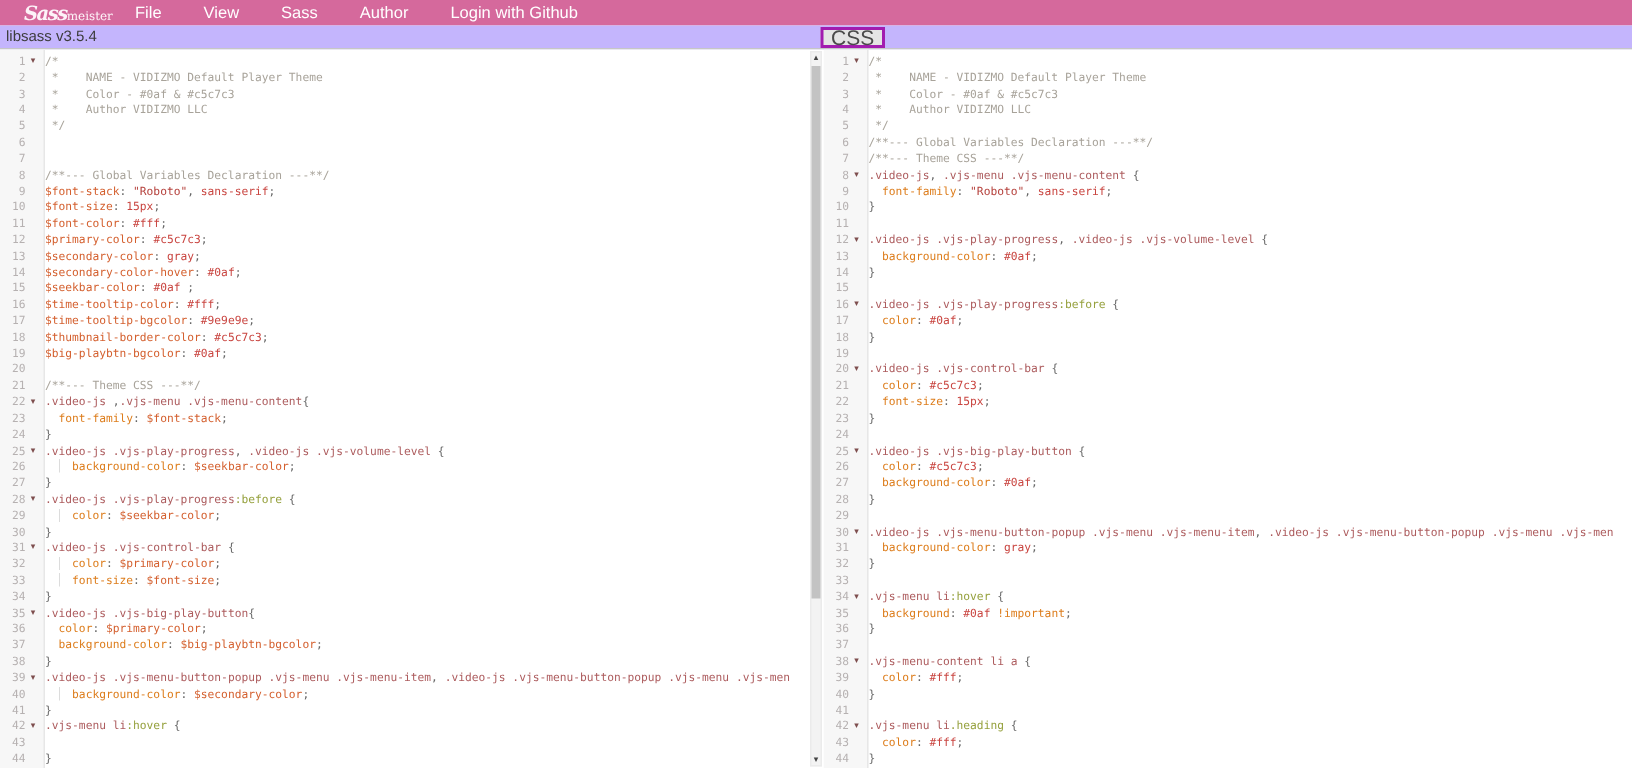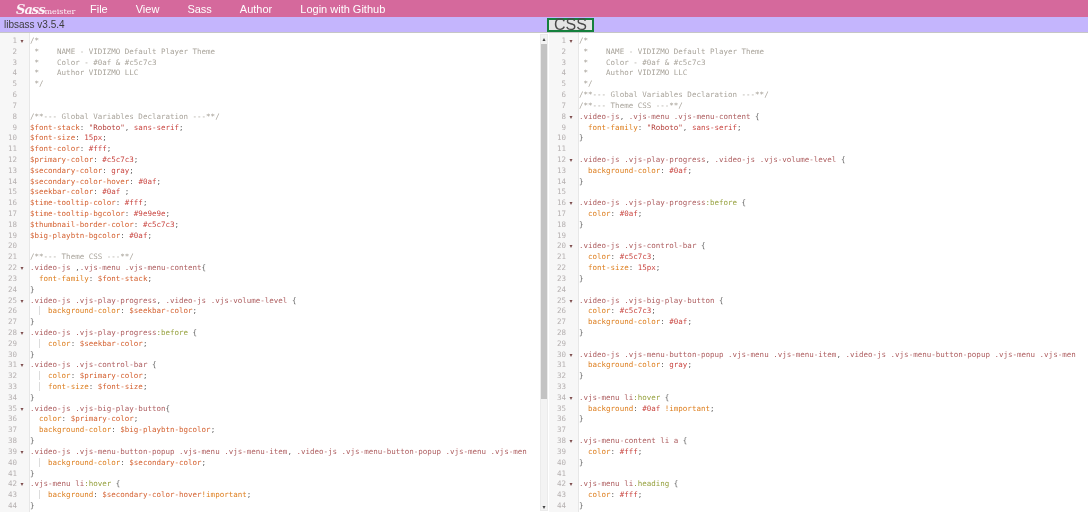--- a/index.html
+++ b/index.html
@@ -27,21 +27,21 @@
   
   .toolbar{
     position:absolute;left:0;top:17px;width:1088px;height:16px;
     background:#c4b5fd;border-bottom:1px solid #c6c6c6;box-sizing:border-box;
   }
   .compiler{
     position:absolute;left:4px;top:2px;font-size:10px;color:#3c3c3c;
   }
   .css-tab{
     position:absolute;left:547px;top:1px;
-    border:2px solid #15803d;padding:0 5px;font-size:16px;color:#4a4a4a;
+    border:2px solid #a21caf;padding:0 5px;font-size:14px;color:#4a4a4a;
     line-height:10px;background:#e4e4e4;
   }
   
   .panel{
     position:absolute;top:33px;bottom:0;background:#ffffff;overflow:hidden;
     font-family:"DejaVu Sans Mono",monospace;font-size:7.5px;
   }
   .panel.left{left:0;width:549px;}
   .panel.right{left:549px;right:0;}
   .gutter-bg{
@@ -314,21 +314,20 @@
         <span class="code"><span class="t-pn">}</span></span>
       </div>
       <div class="cm-line">
         <span class="ln">42</span>
         <span class="fold">▾</span>
         <span class="code"><span class="t-sel">.vjs-menu</span><span class="t-pn"> </span><span class="t-sel">li</span><span class="t-grn">:hover</span><span class="t-pn"> {</span></span>
       </div>
       <div class="cm-line">
         <span class="ln">43</span>
         <span class="fold"></span>
-        <span class="code"><span class="t-pn">  </span><span class="t-gd">  </span><span class="t-pr">background</span><span class="t-pn">: </span><span class="t-v">$secondary-color-hover</span><span class="t-pr">!important</span><span class="t-pn">;</span></span>
       </div>
       <div class="cm-line">
         <span class="ln">44</span>
         <span class="fold"></span>
         <span class="code"><span class="t-pn">}</span></span>
       </div>
     </div>
   <div class="vscroll">
     <span class="arr up">▴</span>
     <div class="thumb"></div>

